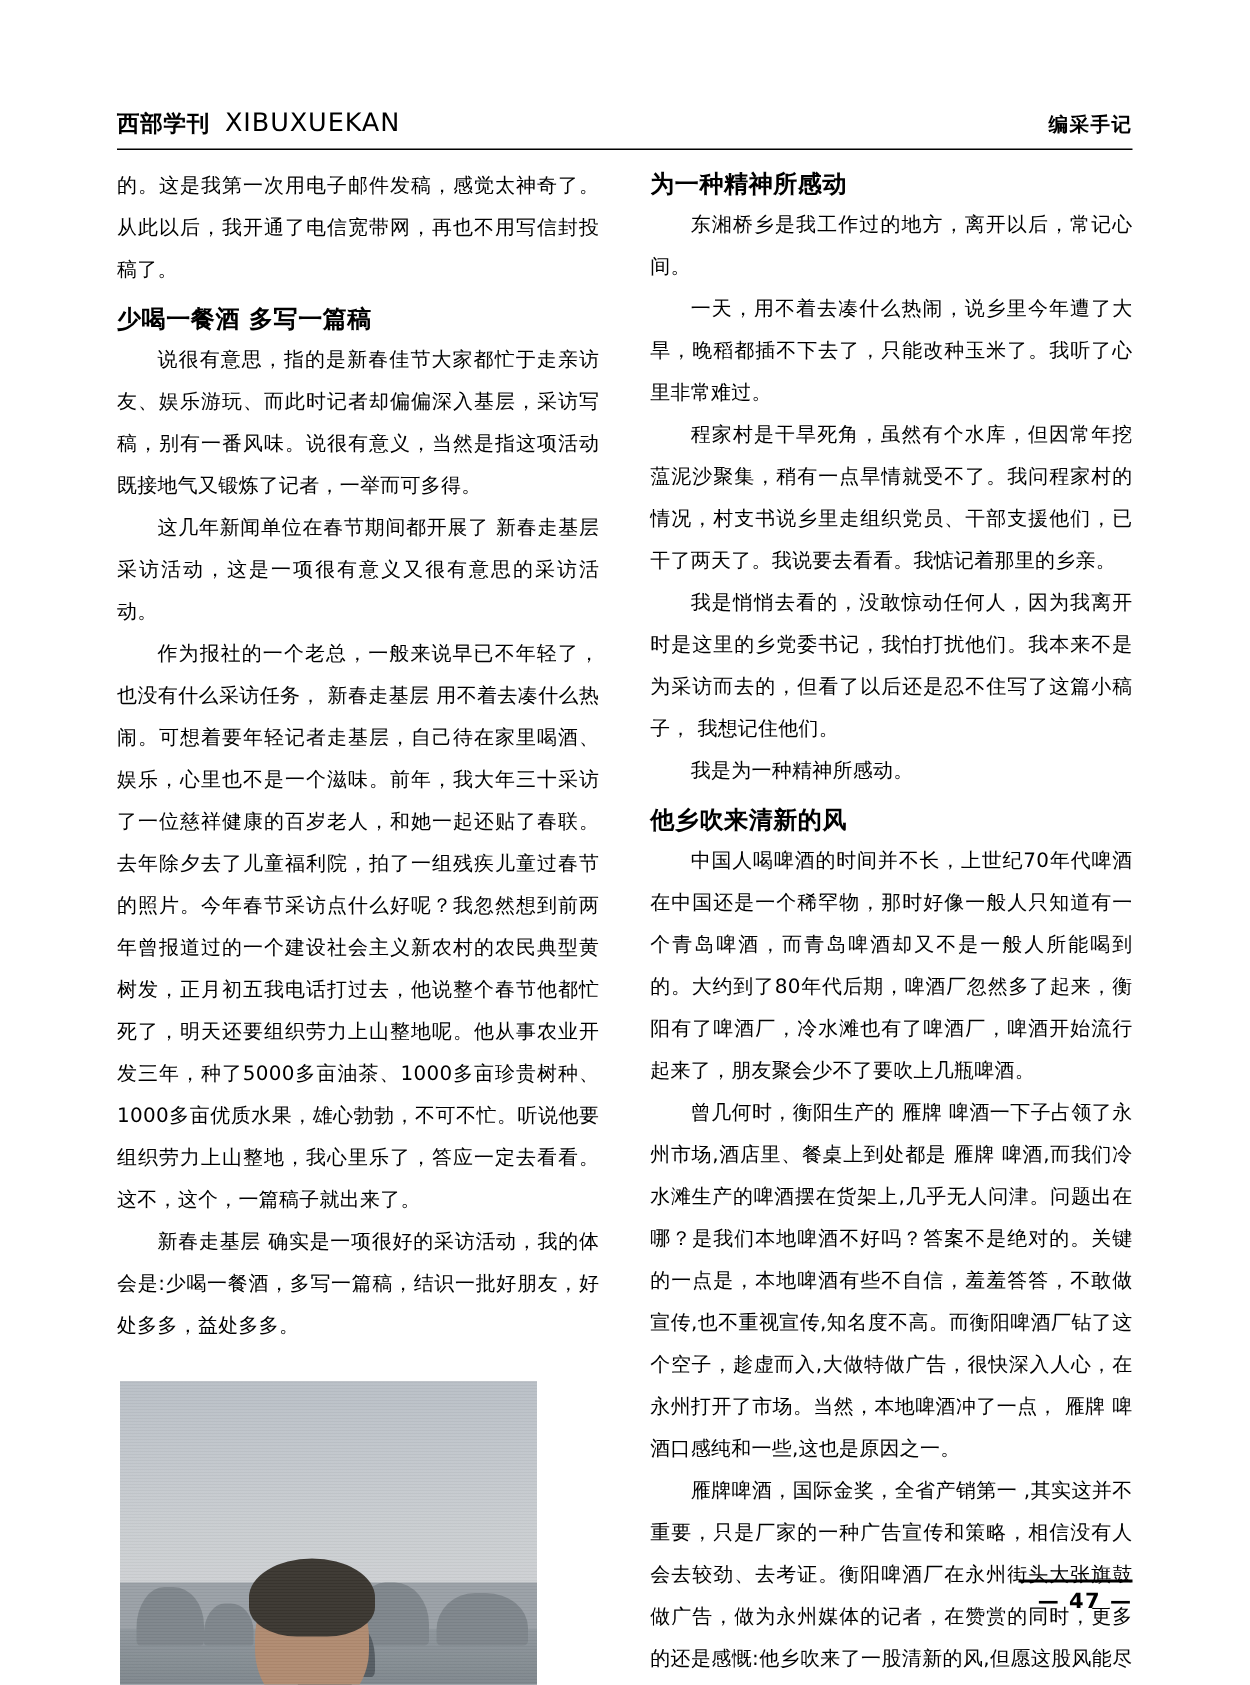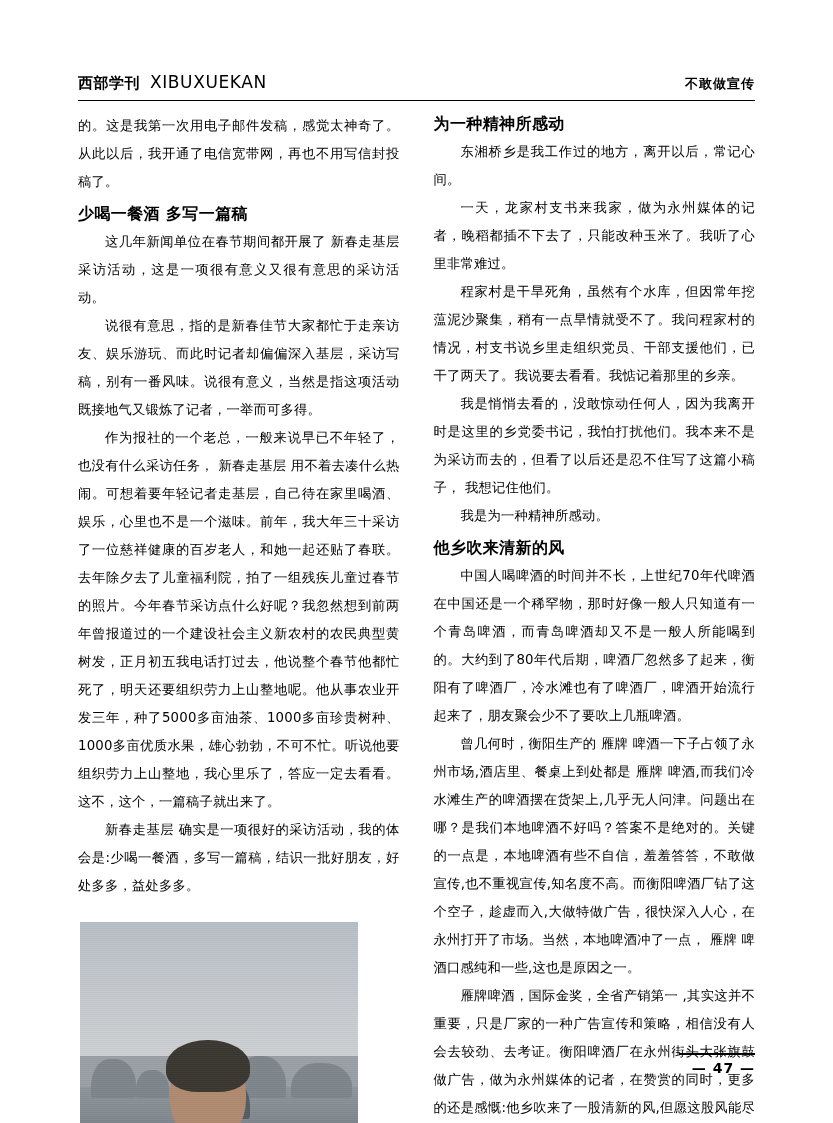--- a/index.html
+++ b/index.html
@@ -258,33 +258,33 @@
 </head>
 <body>
 
 <div class="page">
 
   <div class="header">
     <div class="header-left">
       <span class="journal-cn">西部学刊</span>
       <span class="journal-en">XIBUXUEKAN</span>
     </div>
-    <div class="header-right">不敢做宣传</div>
+    <div class="header-right">编采手记</div>
   </div>
   <div class="rule"></div>
 
   <div class="cols">
 
     <div class="col">
       <p class="body">的。这是我第一次用电子邮件发稿，感觉太神奇了。从此以后，我开通了电信宽带网，再也不用写信封投稿了。</p>
 
       <h2 class="sub">少喝一餐酒 多写一篇稿</h2>
 
+      <p class="body indent">说很有意思，指的是新春佳节大家都忙于走亲访友、娱乐游玩、而此时记者却偏偏深入基层，采访写稿，别有一番风味。说很有意义，当然是指这项活动既接地气又锻炼了记者，一举而可多得。</p>
       <p class="body indent">这几年新闻单位在春节期间都开展了 新春走基层 采访活动，这是一项很有意义又很有意思的采访活动。</p>
-      <p class="body indent">说很有意思，指的是新春佳节大家都忙于走亲访友、娱乐游玩、而此时记者却偏偏深入基层，采访写稿，别有一番风味。说很有意义，当然是指这项活动既接地气又锻炼了记者，一举而可多得。</p>
       <p class="body indent">作为报社的一个老总，一般来说早已不年轻了，也没有什么采访任务， 新春走基层 用不着去凑什么热闹。可想着要年轻记者走基层，自己待在家里喝酒、娱乐，心里也不是一个滋味。前年，我大年三十采访了一位慈祥健康的百岁老人，和她一起还贴了春联。去年除夕去了儿童福利院，拍了一组残疾儿童过春节的照片。今年春节采访点什么好呢？我忽然想到前两年曾报道过的一个建设社会主义新农村的农民典型黄树发，正月初五我电话打过去，他说整个春节他都忙死了，明天还要组织劳力上山整地呢。他从事农业开发三年，种了5000多亩油茶、1000多亩珍贵树种、1000多亩优质水果，雄心勃勃，不可不忙。听说他要组织劳力上山整地，我心里乐了，答应一定去看看。这不，这个，一篇稿子就出来了。</p>
       <p class="body indent">新春走基层 确实是一项很好的采访活动，我的体会是:少喝一餐酒，多写一篇稿，结识一批好朋友，好处多多，益处多多。</p>
 
       <div class="photo-wrap">
         <div class="sky"></div>
         <div class="sea"></div>
         <div class="hill-far" style="left:0; width:100%;"></div>
         <div class="karst k1"></div>
         <div class="karst k2"></div>
         <div class="karst k5"></div>
@@ -302,21 +302,21 @@
         <div class="person-head"></div>
         <div class="person-hair"></div>
         <div class="photo-grain"></div>
       </div>
     </div>
 
     <div class="col">
       <h2 class="sub tight">为一种精神所感动</h2>
 
       <p class="body indent">东湘桥乡是我工作过的地方，离开以后，常记心间。</p>
-      <p class="body indent">一天，龙家村支书来我家，做为永州媒体的记者，晚稻都插不下去了，只能改种玉米了。我听了心里非常难过。</p>
+      <p class="body indent">一天，用不着去凑什么热闹，说乡里今年遭了大旱，晚稻都插不下去了，只能改种玉米了。我听了心里非常难过。</p>
       <p class="body indent">程家村是干旱死角，虽然有个水库，但因常年挖蕰泥沙聚集，稍有一点旱情就受不了。我问程家村的情况，村支书说乡里走组织党员、干部支援他们，已干了两天了。我说要去看看。我惦记着那里的乡亲。</p>
       <p class="body indent">我是悄悄去看的，没敢惊动任何人，因为我离开时是这里的乡党委书记，我怕打扰他们。我本来不是为采访而去的，但看了以后还是忍不住写了这篇小稿子， 我想记住他们。</p>
       <p class="body indent">我是为一种精神所感动。</p>
 
       <h2 class="sub">他乡吹来清新的风</h2>
 
       <p class="body indent">中国人喝啤酒的时间并不长，上世纪70年代啤酒在中国还是一个稀罕物，那时好像一般人只知道有一个青岛啤酒，而青岛啤酒却又不是一般人所能喝到的。大约到了80年代后期，啤酒厂忽然多了起来，衡阳有了啤酒厂，冷水滩也有了啤酒厂，啤酒开始流行起来了，朋友聚会少不了要吹上几瓶啤酒。</p>
       <p class="body indent">曾几何时，衡阳生产的 雁牌 啤酒一下子占领了永州市场,酒店里、餐桌上到处都是 雁牌 啤酒,而我们冷水滩生产的啤酒摆在货架上,几乎无人问津。问题出在哪？是我们本地啤酒不好吗？答案不是绝对的。关键的一点是，本地啤酒有些不自信，羞羞答答，不敢做宣传,也不重视宣传,知名度不高。而衡阳啤酒厂钻了这个空子，趁虚而入,大做特做广告，很快深入人心，在永州打开了市场。当然，本地啤酒冲了一点， 雁牌 啤酒口感纯和一些,这也是原因之一。</p>
       <p class="body indent">雁牌啤酒，国际金奖，全省产销第一 ,其实这并不重要，只是厂家的一种广告宣传和策略，相信没有人会去较劲、去考证。衡阳啤酒厂在永州街头大张旗鼓做广告，做为永州媒体的记者，在赞赏的同时，更多的还是感慨:他乡吹来了一股清新的风,但愿这股风能尽快把永州企业家的头脑吹醒!</p>
 

